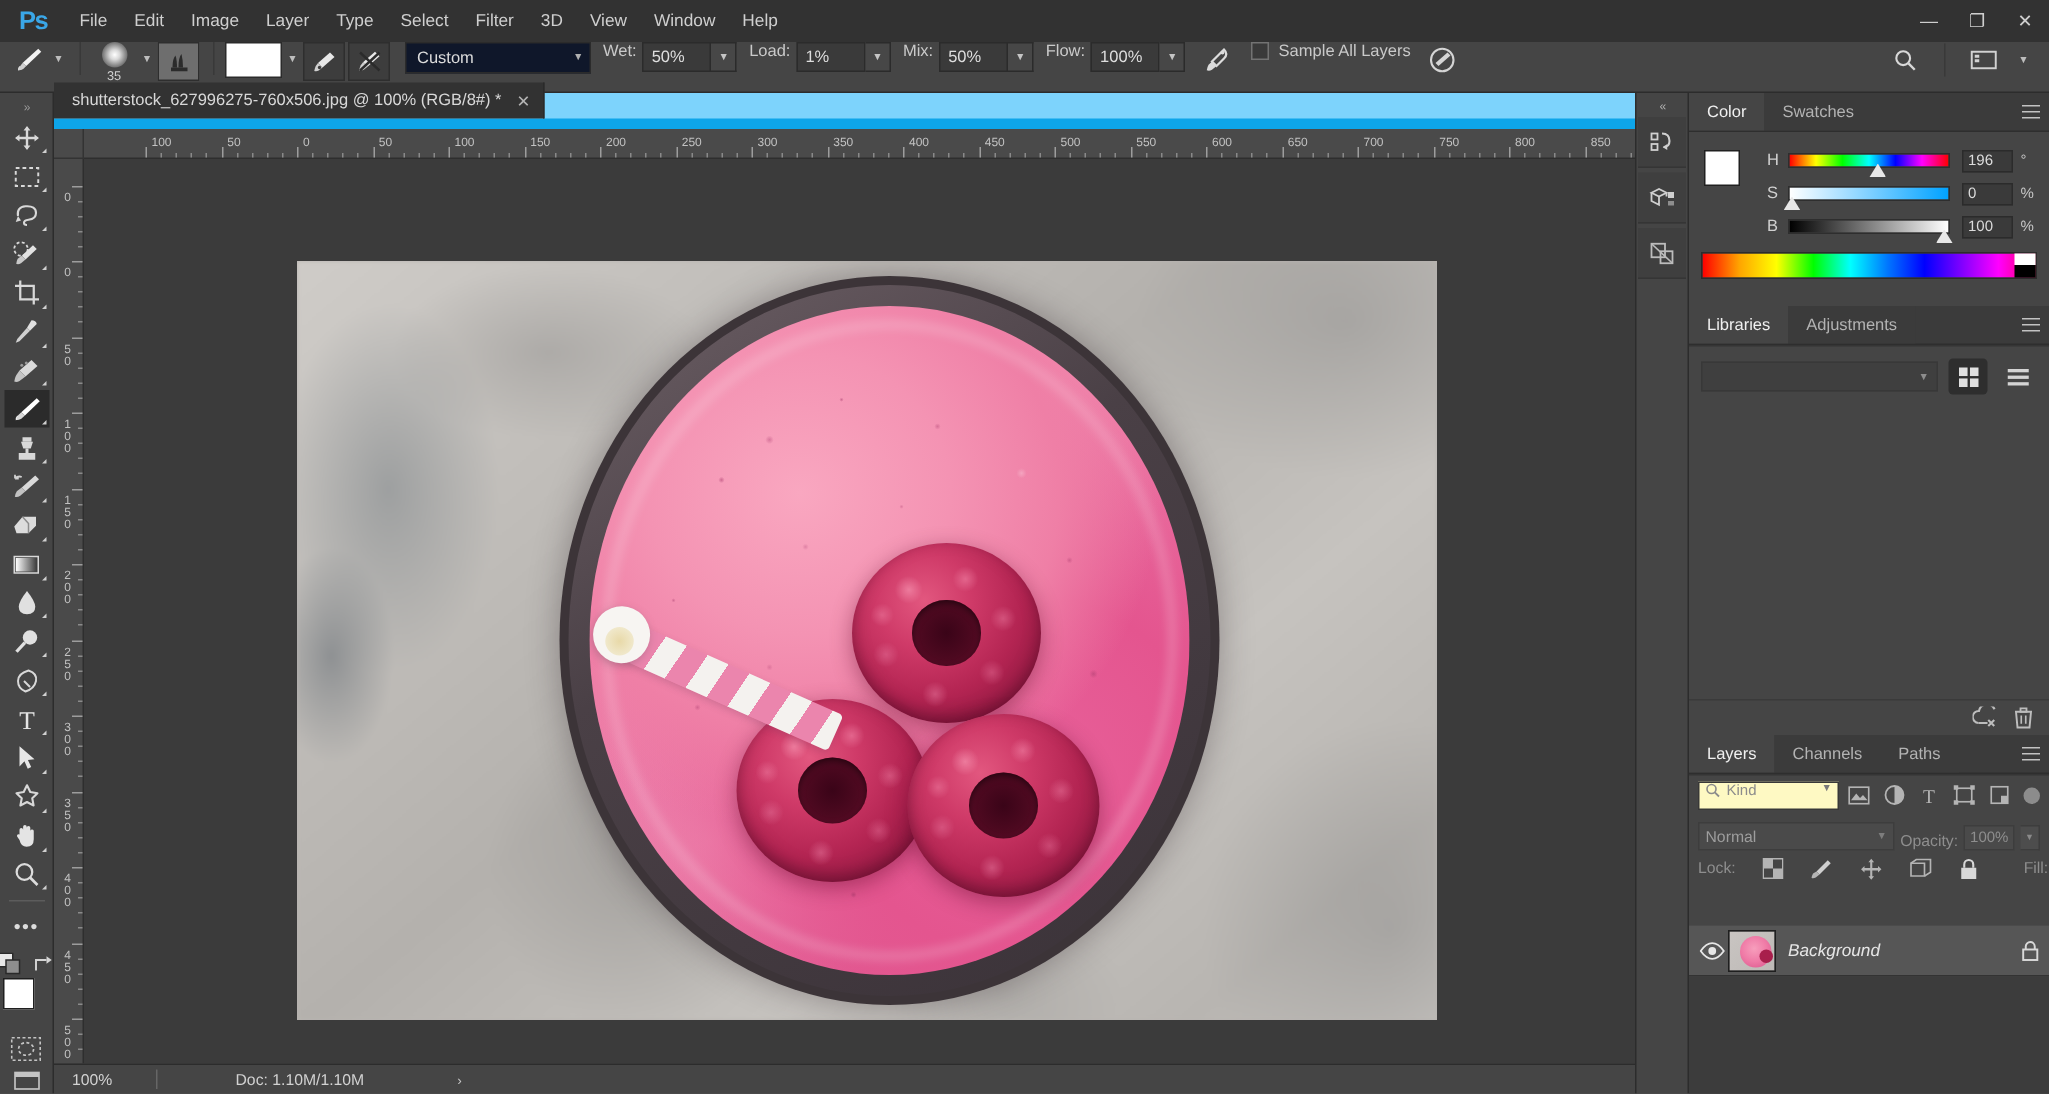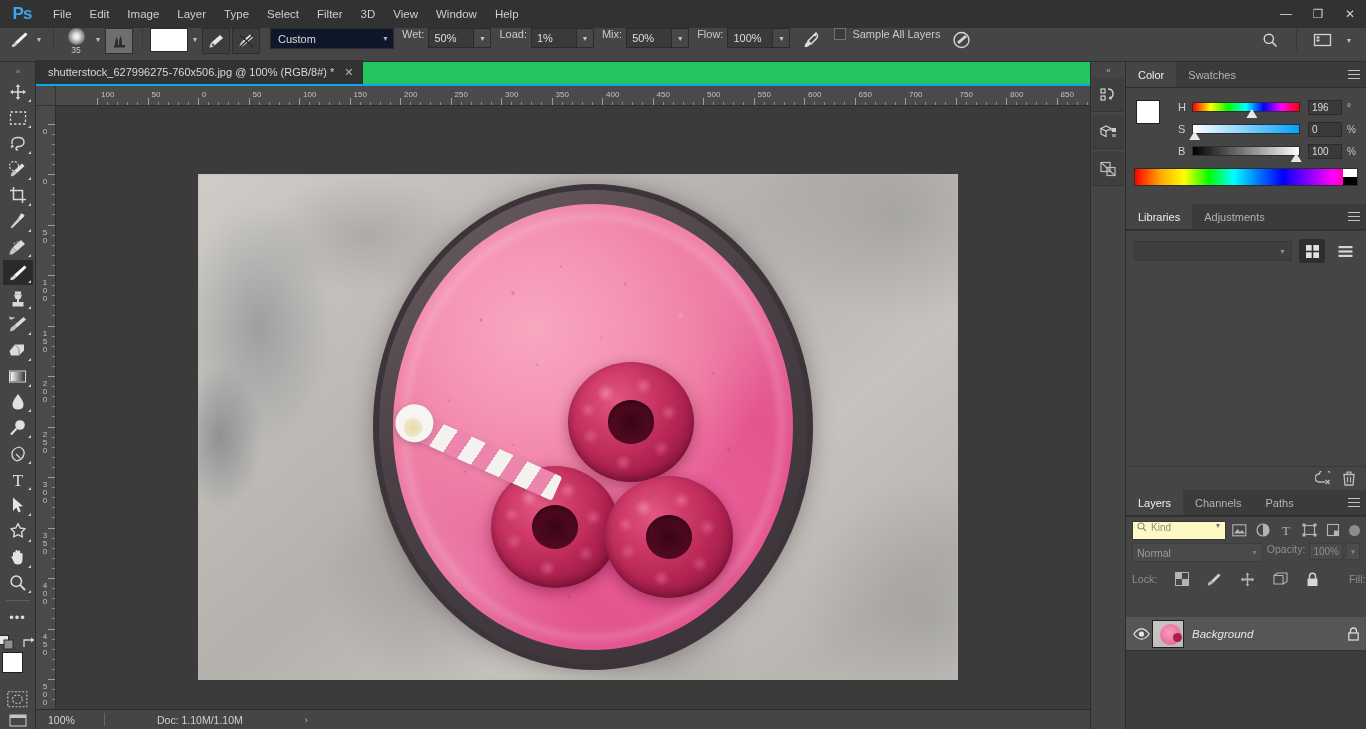--- a/index.html
+++ b/index.html
@@ -108,21 +108,21 @@
   }
   .swatch-bg {
     position: absolute; left: 11px; top: 11px; width: 21px; height: 21px;
     background: #ffffff; border: 1px solid #1f1f1f; z-index: -1;
   }
   .qmask { width: 22px; height: 18px; display:flex; align-items:center; justify-content:center; }
 
   
   .tabstrip {
     position: absolute; left: 36px; top: 62px; width: 1054px; height: 24px;
-    background: #22c55e; border-bottom: 2px solid #0ea5e9; display: flex; align-items: flex-end;
+    background: #7dd3fc; border-bottom: 7px solid #0ea5e9; display: flex; align-items: flex-end;
   }
   .doctab {
     height: 24px; background: #323232; display: flex; align-items: center;
     padding: 0 8px 0 12px; font-size: 11px; color: #d8d8d8; gap: 10px;
     border-right: 1px solid #2a2a2a;
   }
   .tab-x { font-size: 11px; color: #b5b5b5; }
 
   
   .canvas-area {
@@ -396,21 +396,21 @@
     display: flex; align-items: flex-start; gap: 4px; padding: 0 4px;
     font-size: 10px; color: #8c8c8c;
   }
   .kind-caret { margin-left: auto; font-size: 7px; color: #7a7a7a; }
   .f-ico {
     width: 22px; height: 20px; display: flex; align-items: center; justify-content: center;
   }
   .toggle-dot {
     width: 11px; height: 11px; border-radius: 50%; background: #8c8c8c; margin-left: 3px;
   }
-  .lyr-blend { display: flex; align-items: flex-start; height: 24px; padding: 0 6px; gap: 4px; }
+  .lyr-blend { display: flex; align-items: flex-end; height: 24px; padding: 0 6px; gap: 4px; }
   .blend-box {
     width: 132px; height: 19px; background: #4a4a4a; border: 1px solid #3d3d3d;
     display: flex; align-items: center; padding: 0 4px; font-size: 10.5px; color: #9d9d9d;
   }
   .blend-caret { margin-left: auto; font-size: 7px; color: #7d7d7d; }
   .mini-lbl { font-size: 10.5px; color: #8e8e8e; }
   .mini-field {
     width: 34px; height: 17px; background: #4a4a4a; border: 1px solid #3d3d3d;
     font-size: 10px; color: #8e8e8e; display: flex; align-items: center; padding-left: 3px;
   }

